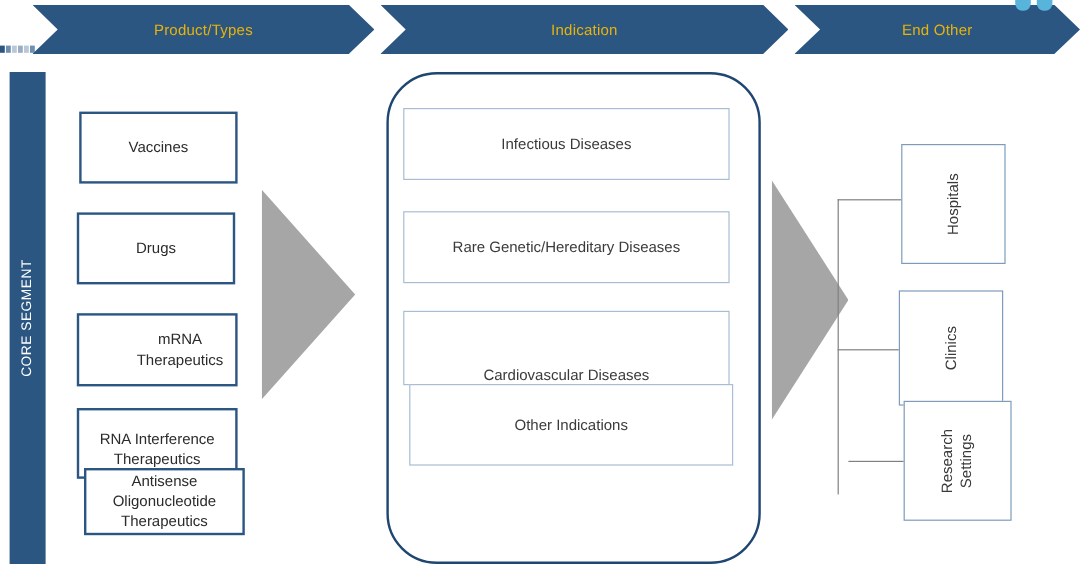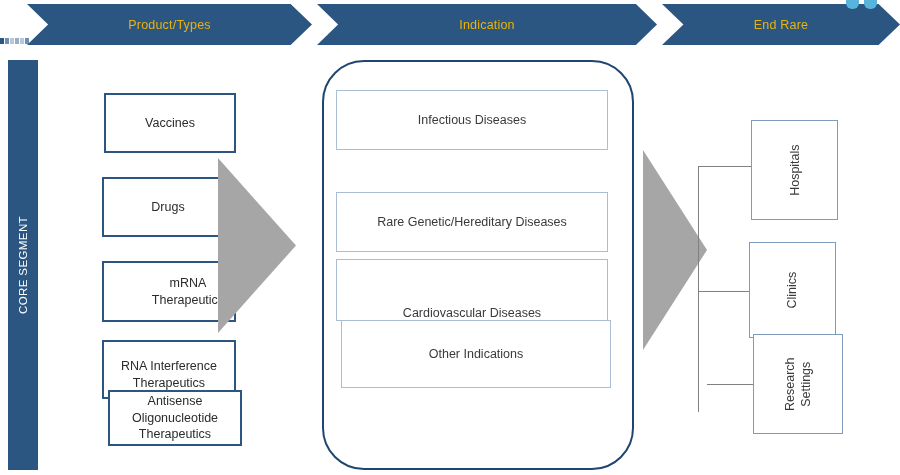--- a/index.html
+++ b/index.html
@@ -113,21 +113,20 @@
     border: 2px solid #2c5682;
     box-sizing: border-box;
     display: flex;
     align-items: center;
     justify-content: center;
     text-align: center;
     color: #2b2b2b;
     font-size: 12.5px;
     line-height: 1.35;
     padding: 2px 6px;
-    margin-left: 38px;
   }
 
   .ibox {
     position: absolute;
     background: #ffffff;
     border: 1px solid #a9bdd4;
     box-sizing: border-box;
     display: flex;
     align-items: center;
     justify-content: center;
@@ -210,21 +209,21 @@
       <i class="dot-b"></i>
   </div>
 
   <div class="chevron chev-1">
     <span class="chev-label">Product/Types</span>
   </div>
   <div class="chevron chev-2">
     <span class="chev-label">Indication</span>
   </div>
   <div class="chevron chev-3">
-    <span class="chev-label">End Rare</span>
+    <span class="chev-label">End Other</span>
   </div>
 
   <div class="banner-blips">
     <i></i>
       <i></i>
   </div>
 
   <div class="core-bar">
     <span>CORE SEGMENT</span>
   </div>
@@ -250,21 +249,21 @@
   </div>
 
   <div class="tri tri-1"></div>
 
   <div class="round-panel"></div>
 
   <div class="ibox" style="left:336px; top:90px; width:272px; height:60px;">
     <span>Infectious Diseases</span>
   </div>
 
-  <div class="ibox" style="left:336px; top:176px; width:272px; height:60px;margin-top:16px;">
+  <div class="ibox" style="left:336px; top:176px; width:272px; height:60px;">
     <span>Rare Genetic/Hereditary Diseases</span>
   </div>
 
   <div class="ibox" style="left:336px; top:259px; width:272px; height:62px;align-items:flex-end;">
     <span>Cardiovascular Diseases</span>
   </div>
 
   <div class="ibox" style="left:341px; top:320px; width:270px; height:68px;">
     <span>Other Indications</span>
   </div>

